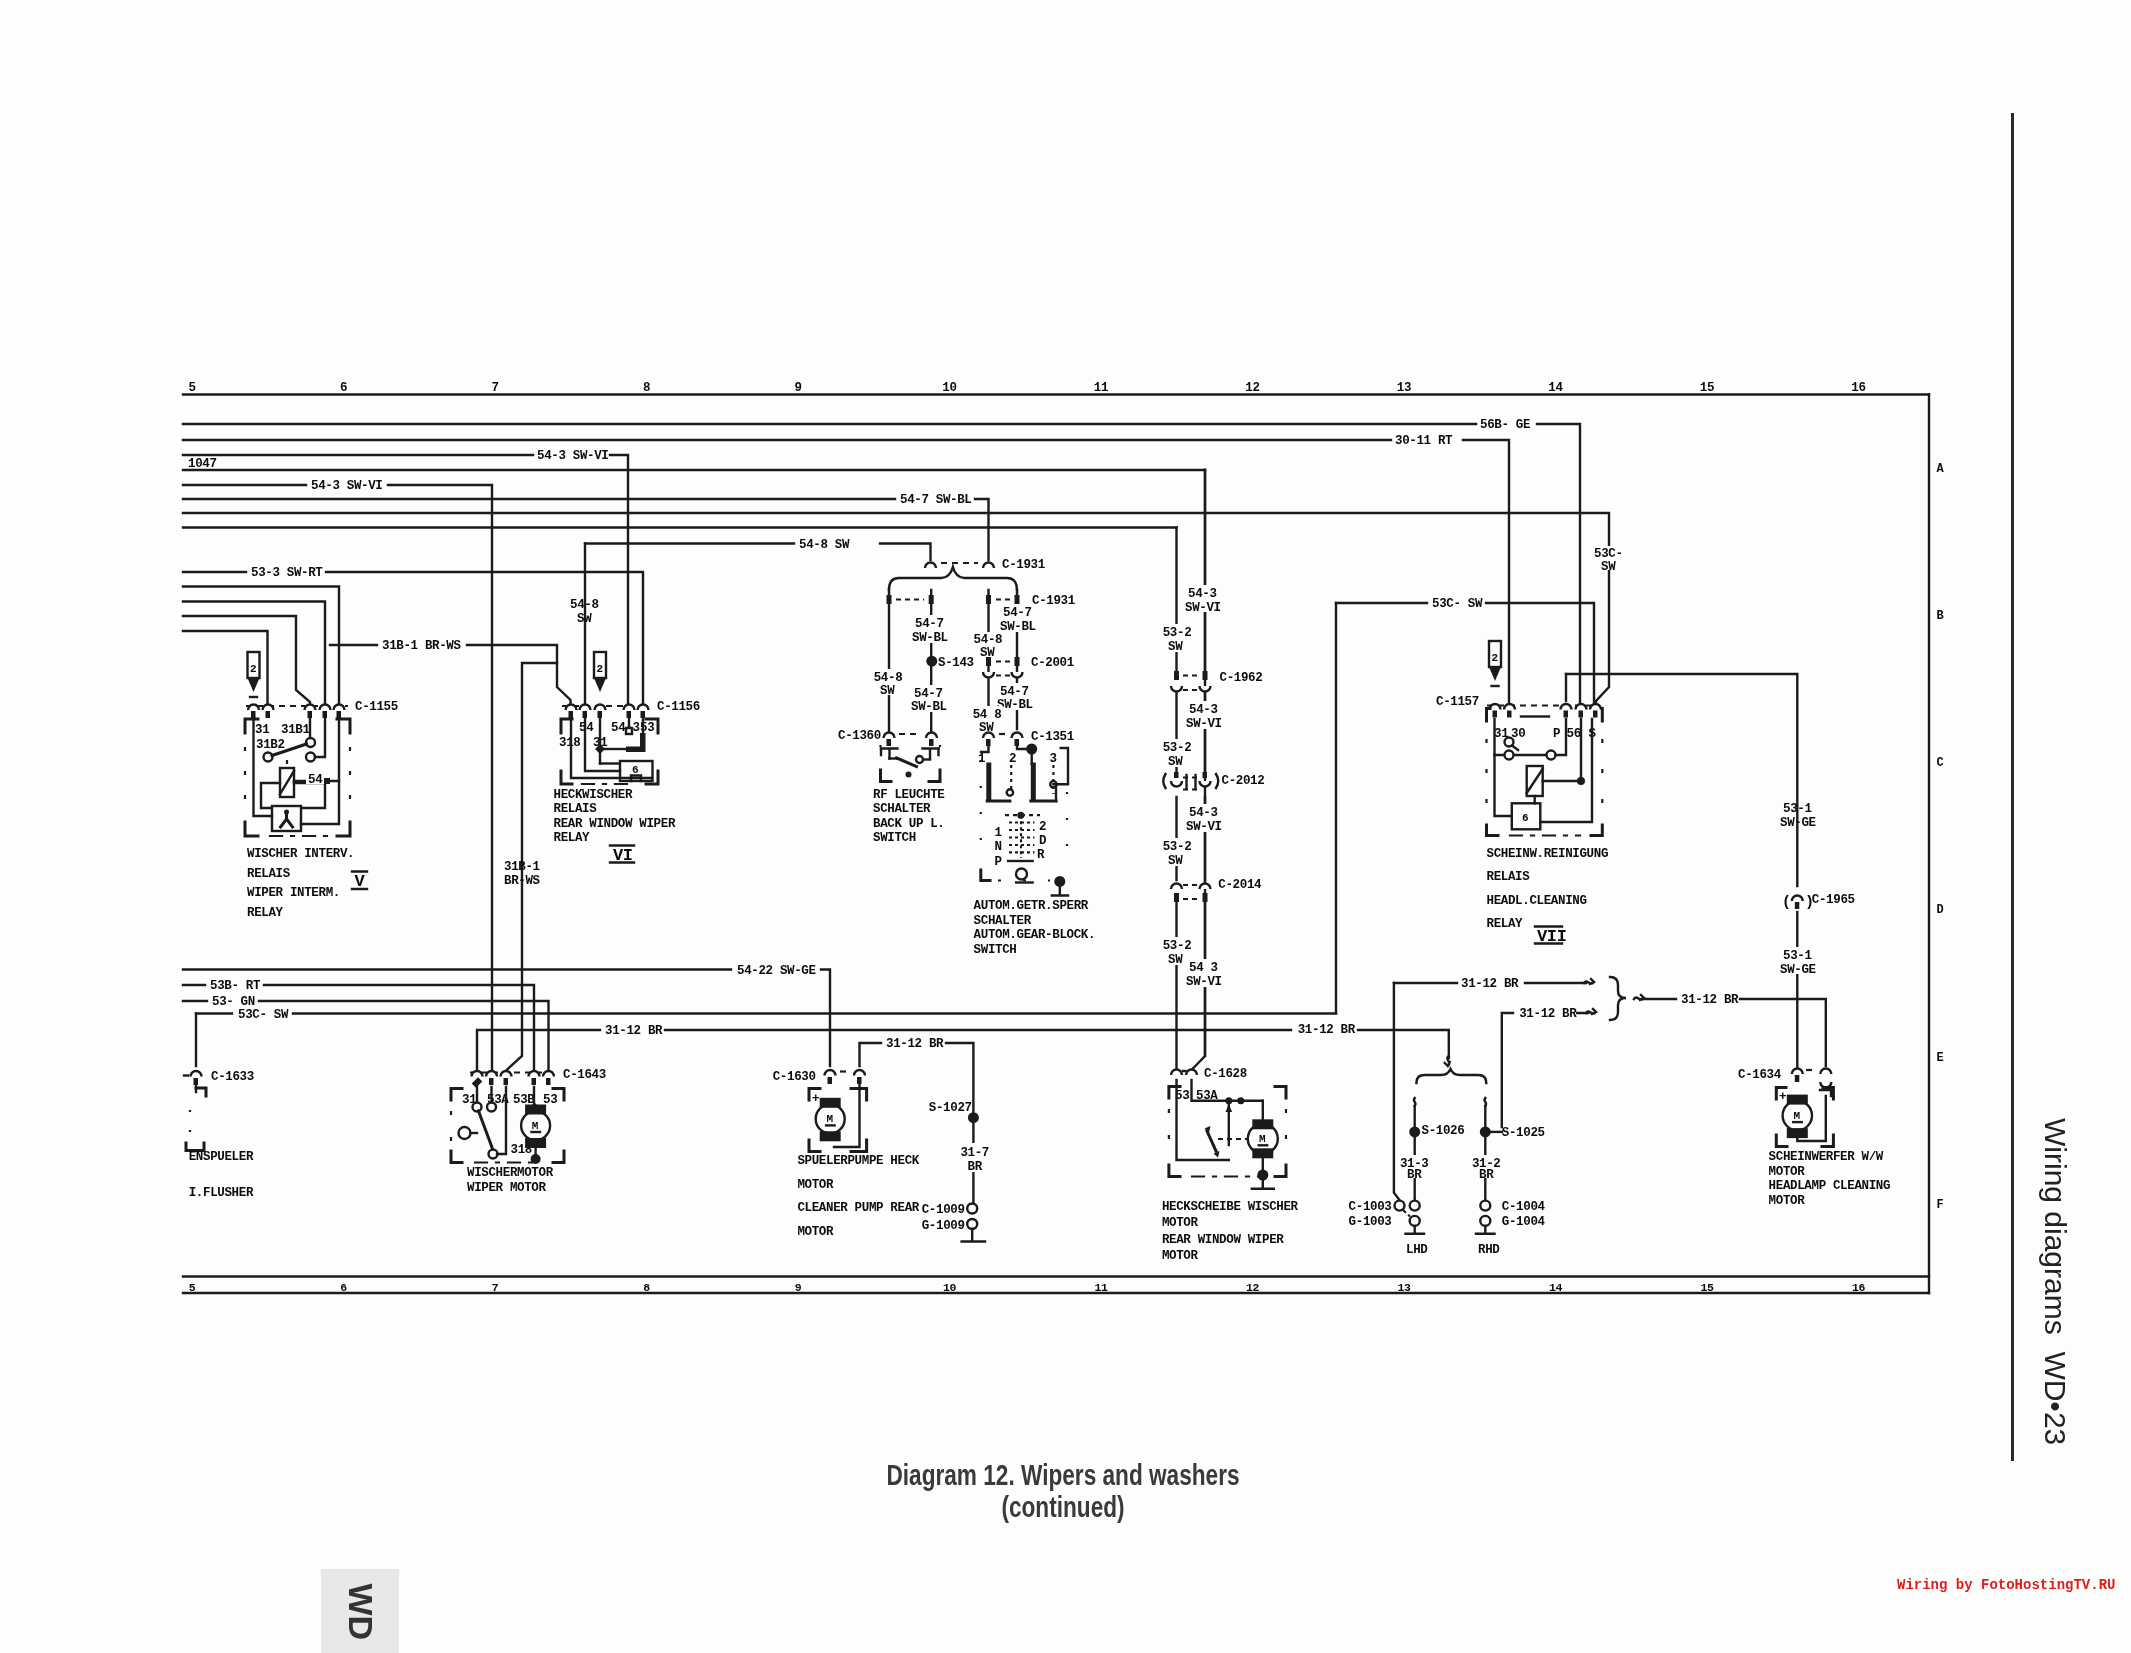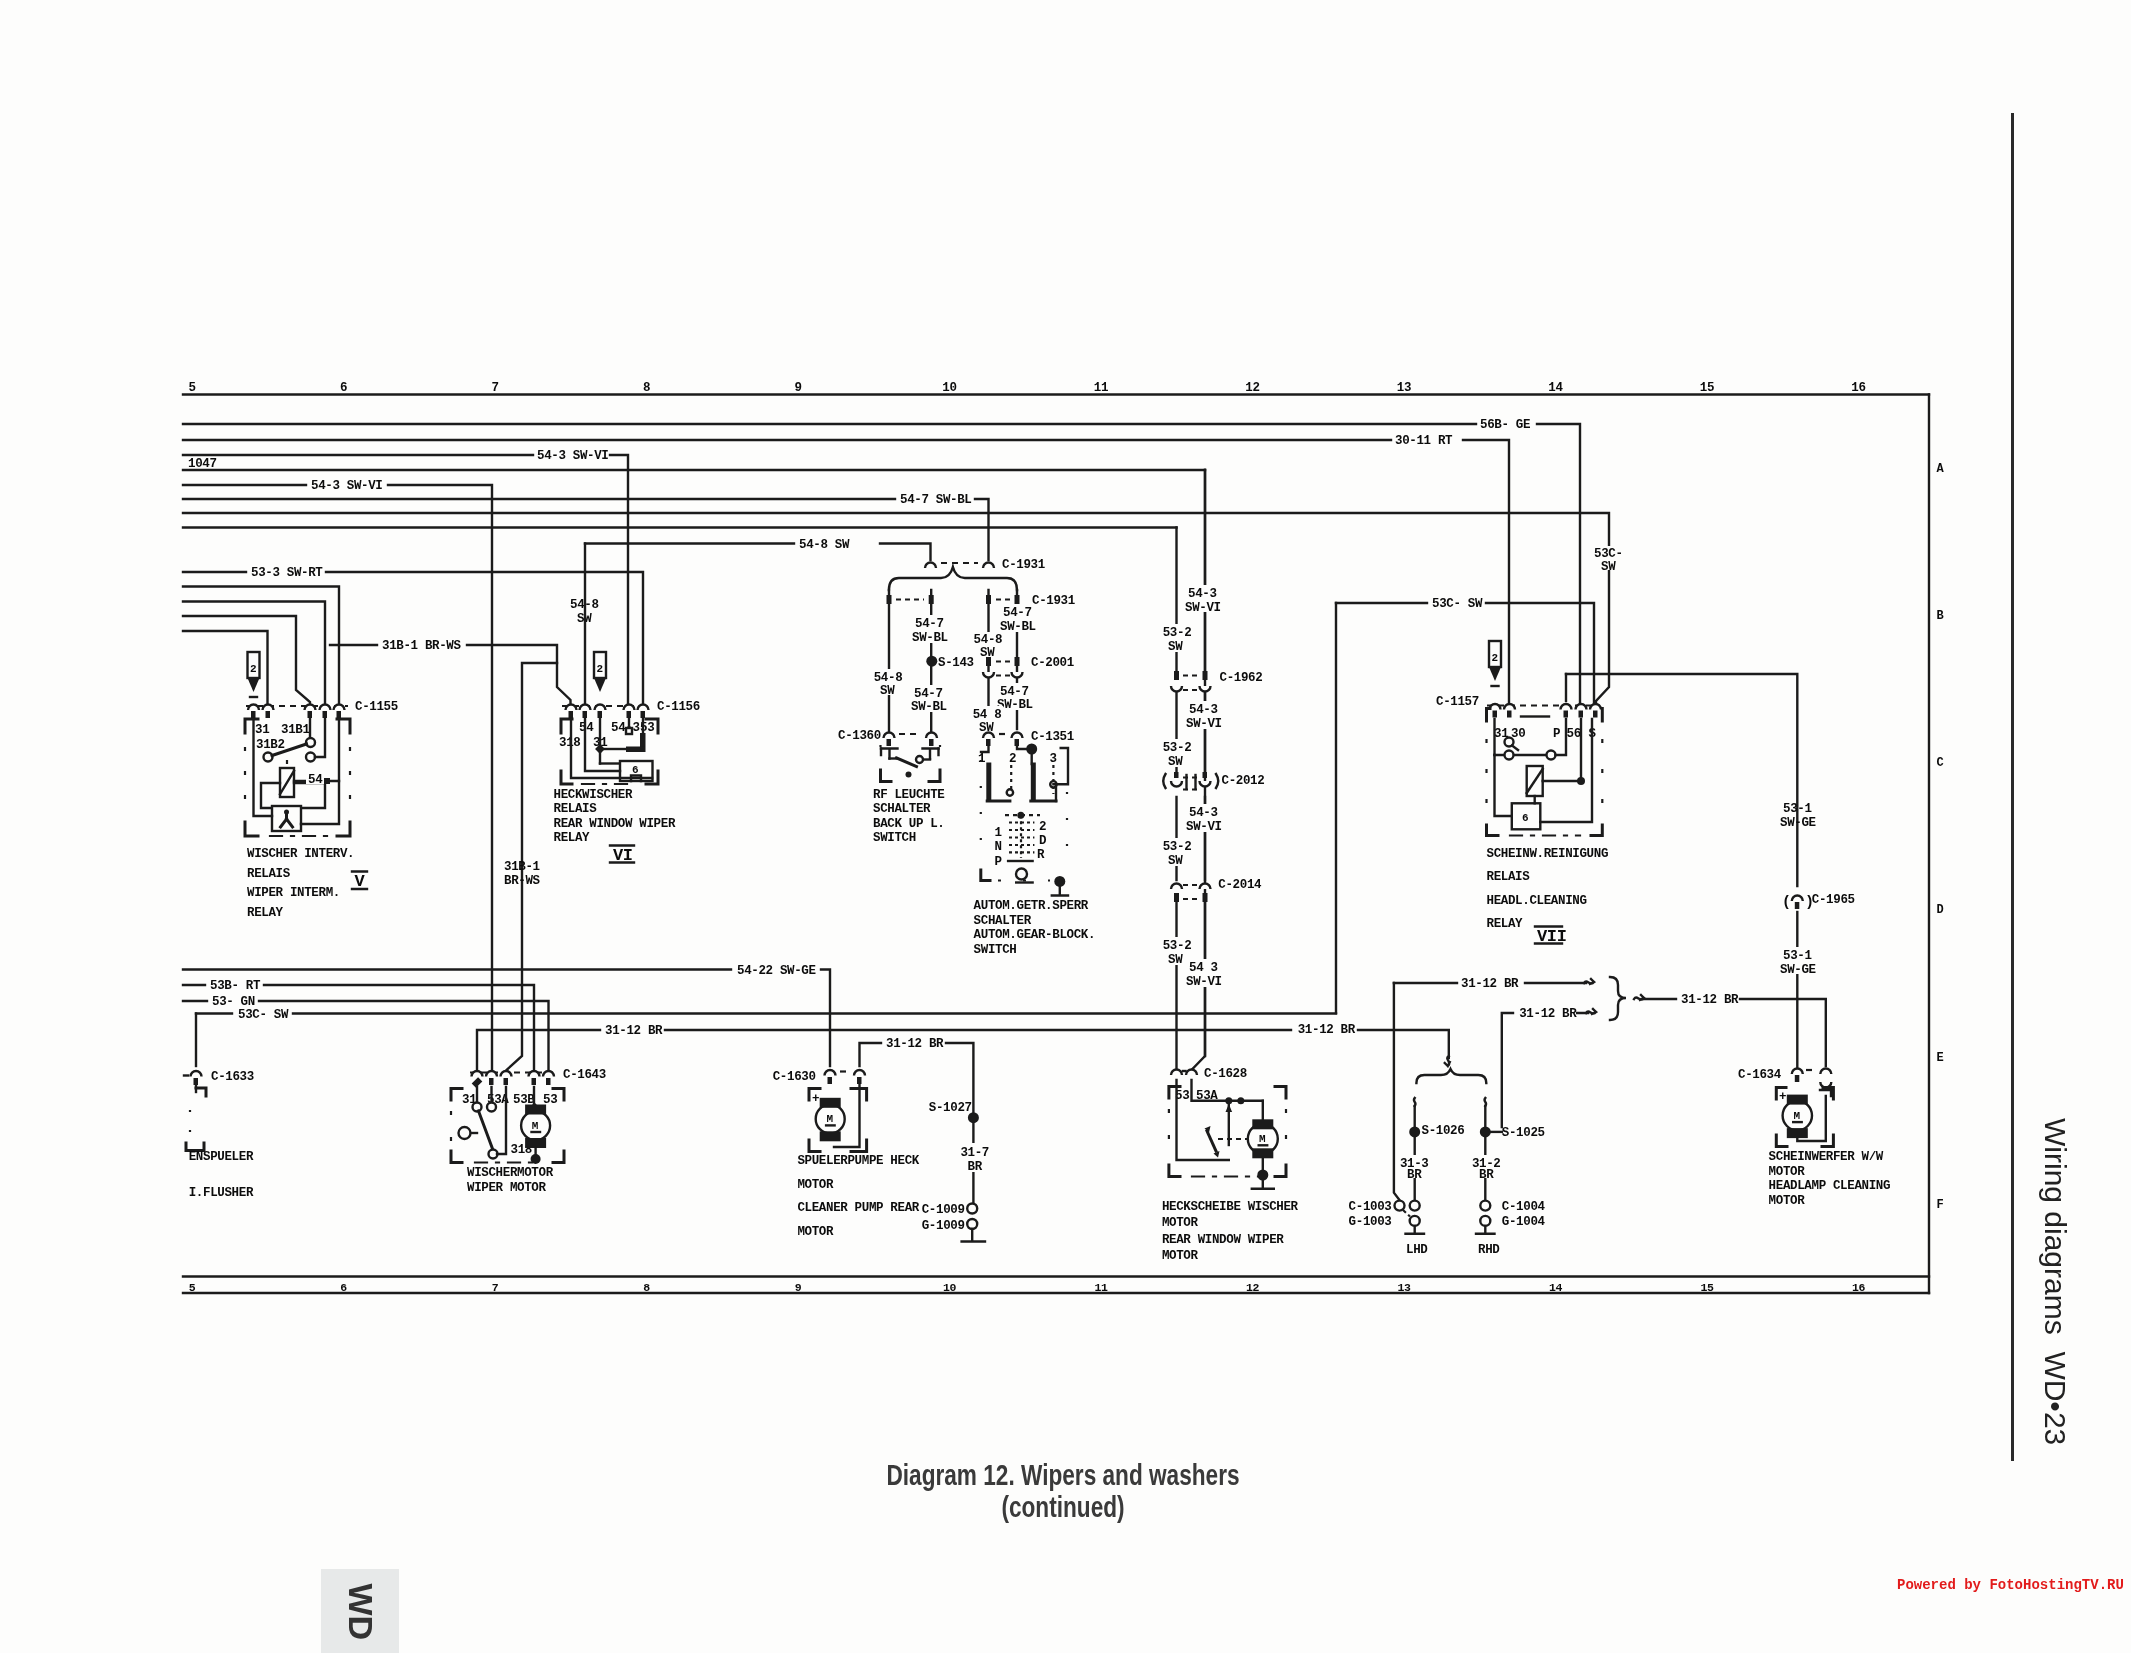--- a/index.html
+++ b/index.html
@@ -902,14 +902,14 @@
 <div id="title" style="position:absolute;left:713px;top:1459px;width:700px;text-align:center;font-family:'Liberation Sans',sans-serif;font-weight:bold;font-size:29px;line-height:32px;color:#3a3a3a;transform:scaleX(0.78);transform-origin:50% 50%;">Diagram 12. Wipers and washers<br>(continued)</div>
 
 <div id="wdbox" style="position:absolute;left:321px;top:1569px;width:78px;height:84px;background:#e7e9e9;"></div>
 
 <div style="position:absolute;left:302px;top:1601px;width:95px;height:60px;font-family:'Liberation Sans',sans-serif;font-weight:bold;font-size:34px;color:#333;transform:rotate(90deg);transform-origin:50% 50%;text-align:left;">WD</div>
 
 <div style="position:absolute;left:2011px;top:113px;width:3px;height:1348px;background:#2a2a2a;"></div>
 
 <div style="position:absolute;left:1891px;top:1267px;width:330px;height:32px;font-family:'Liberation Sans',sans-serif;font-size:30px;color:#222;transform:rotate(90deg);transform-origin:50% 50%;white-space:nowrap;">Wiring diagrams&nbsp; WD•23</div>
 
-<div id="footer" style="position:absolute;left:1897px;top:1577px;font-family:'Liberation Mono',monospace;font-weight:bold;font-size:14px;color:#e21b1b;white-space:nowrap;">Powered by FotoHostingTV.RU</div>
+<div id="footer" style="position:absolute;left:1897px;top:1577px;font-family:'Liberation Mono',monospace;font-weight:bold;font-size:14px;color:#e21b1b;white-space:nowrap;">Wiring by FotoHostingTV.RU</div>
 </div>
 
 </body></html>

